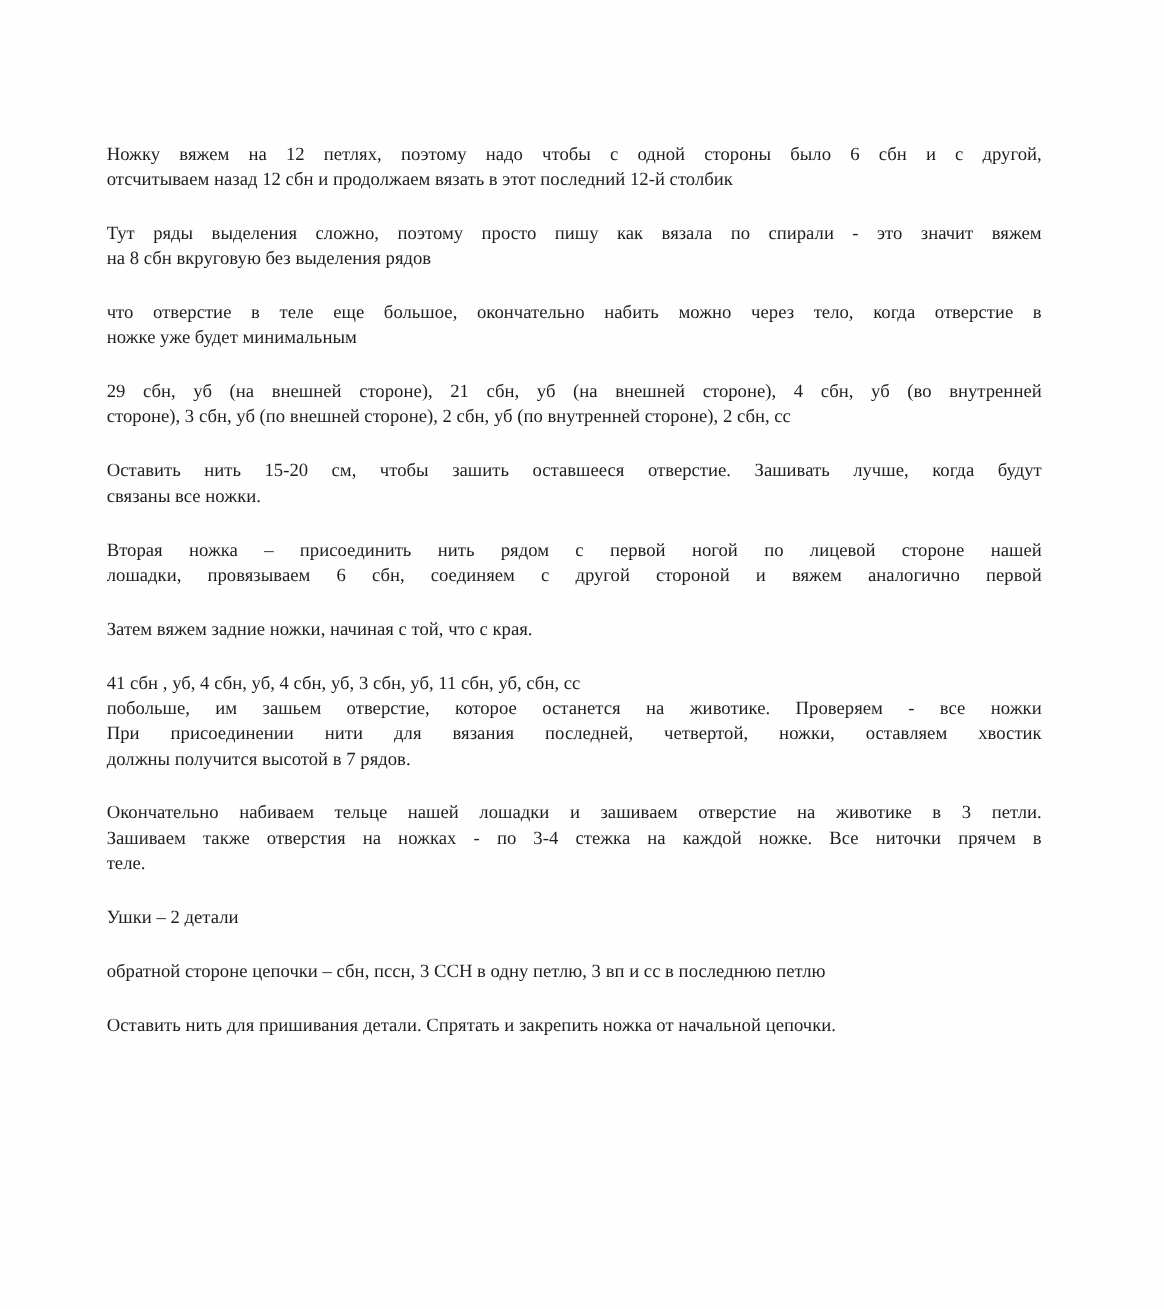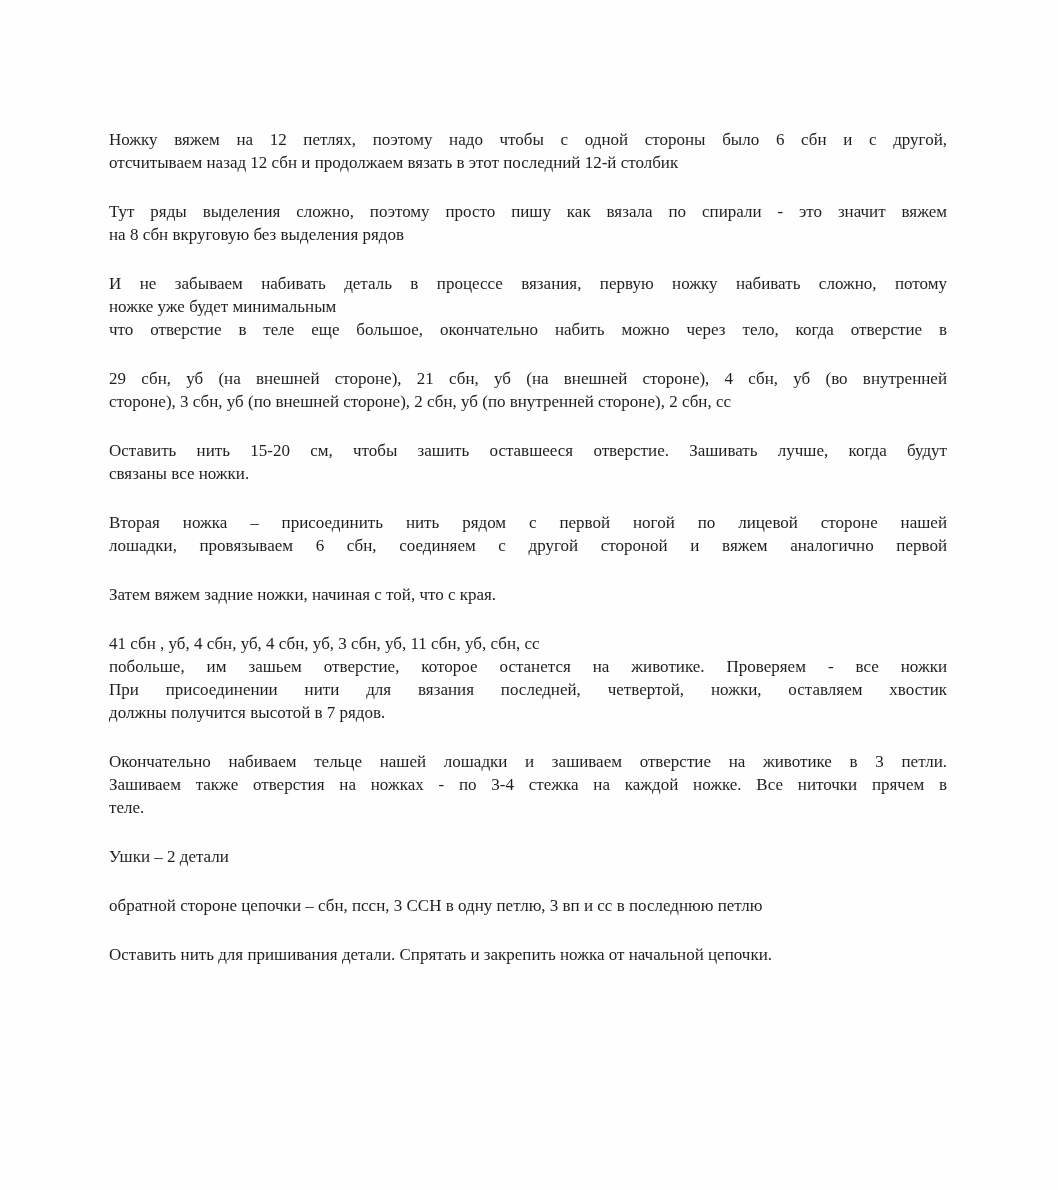--- a/index.html
+++ b/index.html
@@ -14,21 +14,21 @@
     background: #fefefe;
     overflow: hidden;
     font-family: "Liberation Serif", "DejaVu Serif", serif;
     color: #1e1e1e;
   }
   .doc-body {
     padding: 128px 0 0 93px;
     width: 854px;
   }
   .para {
-    margin: 0 0 26px 16px;
+    margin: 0 0 26px 4px;
     font-size: 17px;
     line-height: 23px;
   }
   .para.tight {
     margin-bottom: 0;
   }
   .line {
     text-align: justify;
     text-align-last: justify;
   }
@@ -43,23 +43,22 @@
   <div class="doc-body">
       <div class="para">
         <div class="line">Ножку вяжем на 12 петлях, поэтому надо чтобы с одной стороны было 6 сбн и с другой,</div>
         <div class="line last">отсчитываем назад 12 сбн и продолжаем вязать в этот последний 12-й столбик</div>
       </div>
       <div class="para">
         <div class="line">Тут ряды выделения сложно, поэтому просто пишу как вязала по спирали - это значит вяжем</div>
         <div class="line last">на 8 сбн вкруговую без выделения рядов</div>
       </div>
       <div class="para">
-        <div class="line">И не забываем набивать деталь в процессе вязания, первую ножку набивать сложно, потому</div>
+        <div class="line">что отверстие в теле еще большое, окончательно набить можно через тело, когда отверстие в</div>
         <div class="line last">ножке уже будет минимальным</div>
-        <div class="line">что отверстие в теле еще большое, окончательно набить можно через тело, когда отверстие в</div>
       </div>
       <div class="para">
         <div class="line">29 сбн, уб (на внешней стороне), 21 сбн, уб (на внешней стороне), 4 сбн, уб (во внутренней</div>
         <div class="line last">стороне), 3 сбн, уб (по внешней стороне), 2 сбн, уб (по внутренней стороне), 2 сбн, сс</div>
       </div>
       <div class="para">
         <div class="line">Оставить нить 15-20 см, чтобы зашить оставшееся отверстие. Зашивать лучше, когда будут</div>
         <div class="line last">связаны все ножки.</div>
       </div>
       <div class="para">

